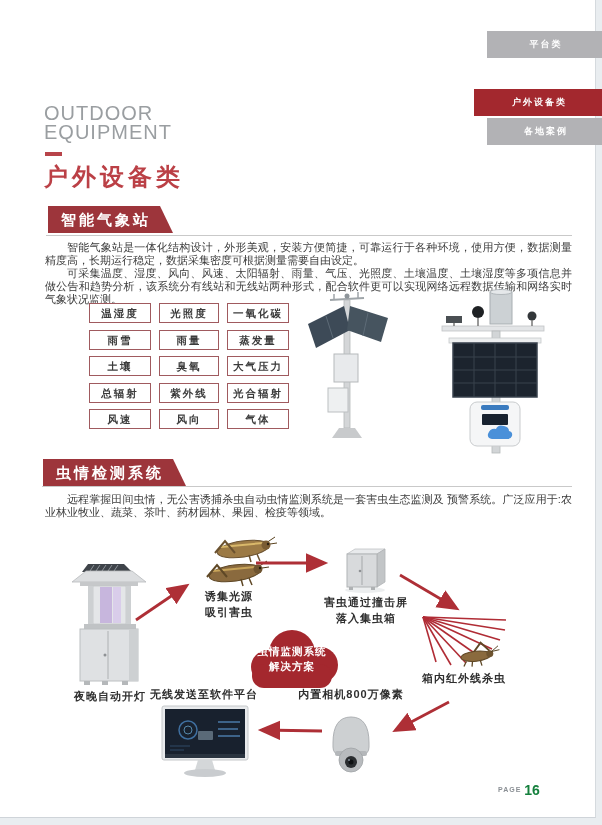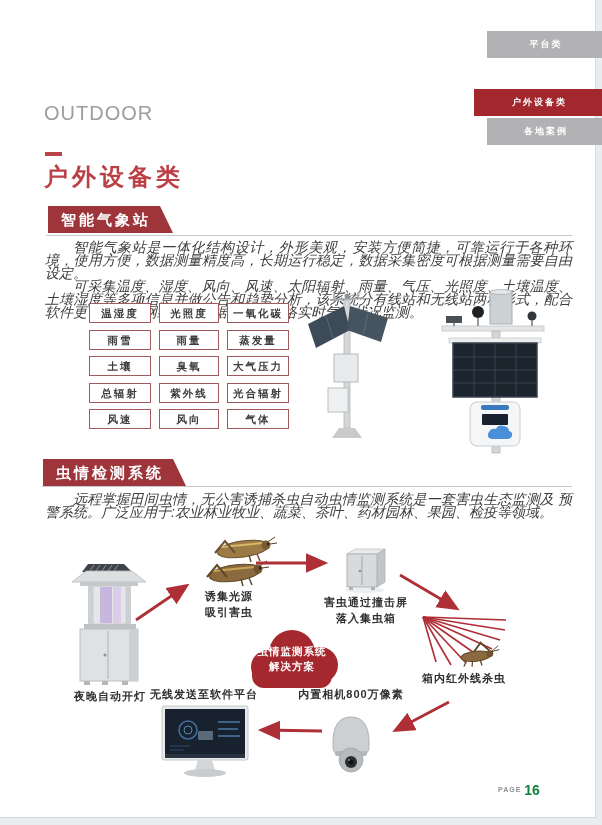--- a/index.html
+++ b/index.html
@@ -22,21 +22,21 @@
   
   .banner { position:absolute; height:27px; line-height:27px; background:#9d353b; color:#ffffff; font-size:15px; font-weight:bold; letter-spacing:3px; padding:0 22px 0 13px;
             clip-path:polygon(0 0, calc(100% - 13px) 0, 100% 100%, 0 100%); z-index:2; }
   .banner.b1 { left:48px; top:206px; }
   .banner.b2 { left:43px; top:459px; }
   .sec-line { position:absolute; height:1px; background:#c9c9c9; z-index:1; }
   .sec-line.l1 { left:46px; top:235px; width:526px; }
   .sec-line.l2 { left:42px; top:486px; width:530px; }
 
   
-  .para { position:absolute; left:45px; width:527px; font-size:14px; line-height:13px; color:#3c3c3c; text-align:justify;font-style:italic; }
+  .para { position:absolute; left:45px; width:527px; font-size:11px; line-height:13px; color:#3c3c3c; text-align:justify; }
   .para p { text-indent:2em; margin:0; }
   .para.p1 { top:241px; }
   .para.p2 { top:493px; }
 
   
   .sensor-grid { position:absolute; left:89px; top:303px; display:grid; grid-template-columns:62px 60px 62px; column-gap:8px; row-gap:6.5px; }
   .sensor-cell { height:20px; line-height:18px; border:1.5px solid #a05a5e; background:#fff; text-align:center; font-size:10.5px; font-weight:bold; color:#3b3b3b; letter-spacing:2px; }
 
   
   .stations { position:absolute; left:292px; top:286px; }
@@ -56,20 +56,21 @@
 <body>
 
 <div class="page">
 
   <div class="tab t0">平台类</div>
   <div class="tab t2">户外设备类</div>
   <div class="tab t3">各地案例</div>
 
   <div class="title-en">
     <div>OUTDOOR</div>
+    <div>EQUIPMENT</div>
   </div>
   <div class="red-dash"></div>
   <div class="title-zh">户外设备类</div>
 
   <div class="banner b1">智能气象站</div>
   <div class="sec-line l1"></div>
   <div class="para p1">
     <p>智能气象站是一体化结构设计，外形美观，安装方便简捷，可靠运行于各种环境，使用方便，数据测量精度高，长期运行稳定，数据采集密度可根据测量需要自由设定。</p>
     <p>可采集温度、湿度、风向、风速、太阳辐射、雨量、气压、光照度、土壤温度、土壤湿度等多项信息并做公告和趋势分析，该系统分有线站和无线站两种形式，配合软件更可以实现网络远程数据传输和网络实时气象状况监测。</p>
   </div>

